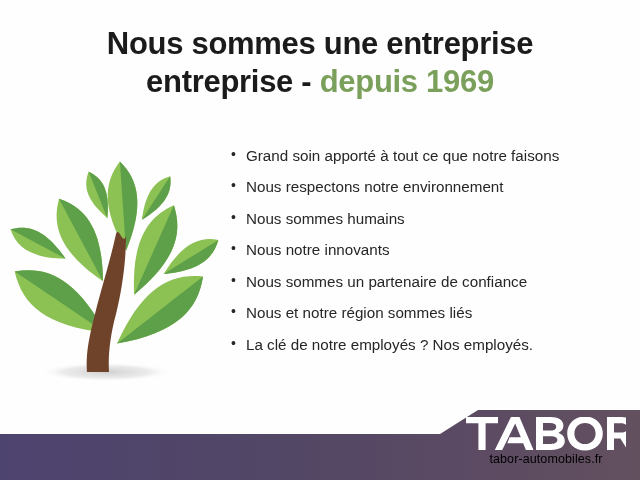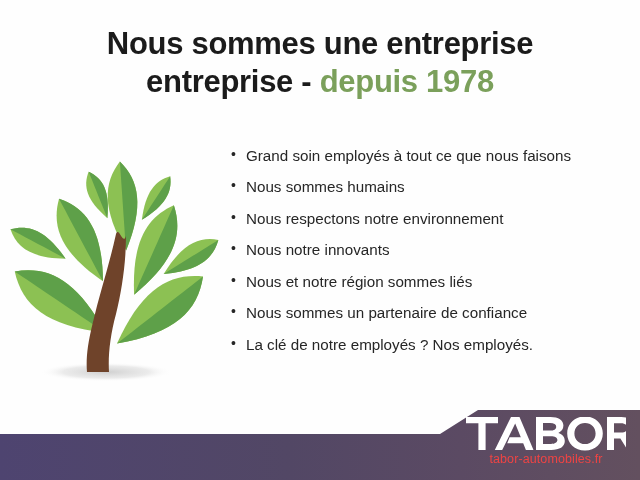--- a/index.html
+++ b/index.html
@@ -102,36 +102,36 @@
     z-index: 3;
   }
   .logo-word {
     display: block;
     width: 100%;
     height: 34px;
   }
   .logo-tagline {
     display: block;
     font-size: 12.5px;
-    color: #ef4444;
+    color: #000000;
     letter-spacing: 0.1px;
     margin-top: 1px;
     white-space: nowrap;
   }
 </style>
 </head>
 <body>
 
 <div class="slide">
 
   <div class="title-block">
     <div class="title-line title-line-1">Nous sommes une entreprise</div>
     <div class="title-line title-line-2">
       <span>entreprise -</span>
-      <span class="title-accent">depuis 1978</span>
+      <span class="title-accent">depuis 1969</span>
     </div>
   </div>
 
   <div class="tree-art">
     <svg viewBox="0 0 212 240" width="212" height="240">
       <defs>
 
         <g id="leafShape">
           <path d="M0,-52 C26,-28 30,2 0,52 C-30,2 -26,-28 0,-52 Z" fill="#8CC153"></path>
           <path d="M0,-52 C26,-28 30,2 0,52 C0,2 0,-28 0,-52 Z" fill="#5EA049"></path>
@@ -166,26 +166,26 @@
         <use href="#leafShape" transform="translate(152,160) rotate(52) scale(0.92,1.05)"></use>
       </g>
 
       <path d="M108,84 C101,116 92,142 85,172 C79,196 78,210 79,222
                L101,222 C100,206 102,186 108,164 C114,140 118,112 118,86
                C115,96 111,76 108,84 Z" fill="#6F432A"></path>
     </svg>
   </div>
 
   <ul class="bullets">
-    <li class="bullet-item">Grand soin employés à tout ce que nous faisons</li>
+    <li class="bullet-item">Grand soin apporté à tout ce que notre faisons</li>
+    <li class="bullet-item">Nous respectons notre environnement</li>
     <li class="bullet-item">Nous sommes humains</li>
-    <li class="bullet-item">Nous respectons notre environnement</li>
     <li class="bullet-item">Nous notre innovants</li>
+    <li class="bullet-item">Nous sommes un partenaire de confiance</li>
     <li class="bullet-item">Nous et notre région sommes liés</li>
-    <li class="bullet-item">Nous sommes un partenaire de confiance</li>
     <li class="bullet-item">La clé de notre employés ? Nos employés.</li>
   </ul>
 
   <div class="footer-band">
     <svg viewBox="0 0 640 80" width="640" height="80" preserveAspectRatio="none">
       <defs>
         <linearGradient id="bandGrad" x1="0" y1="0" x2="1" y2="0">
           <stop offset="0%" stop-color="#4E4470"></stop>
           <stop offset="45%" stop-color="#524765"></stop>
           <stop offset="72%" stop-color="#5B4A63"></stop>

